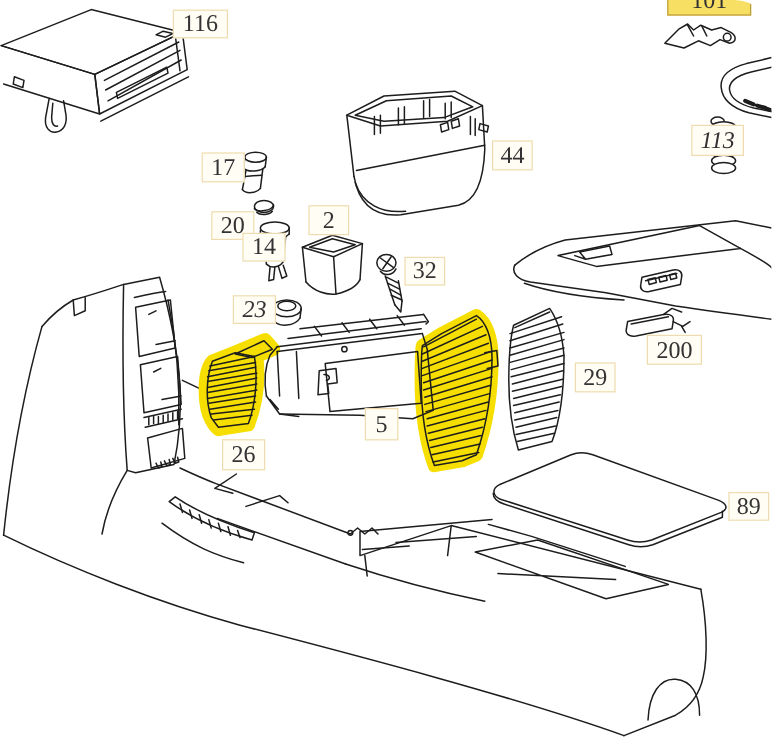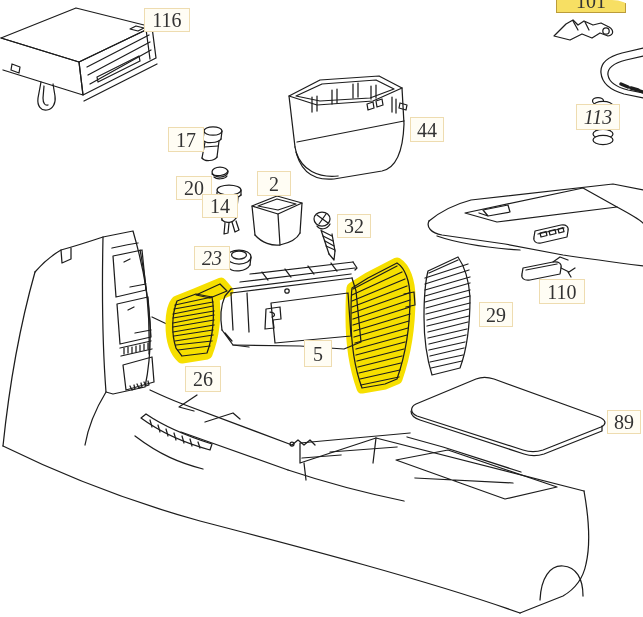--- a/index.html
+++ b/index.html
@@ -253,20 +253,20 @@
       <div class="part-label" style="left: 304px; top: 340px; width: 28px; height: 27px;">
       <span>5</span>
     </div>
       <div class="part-label" style="left: 185px; top: 366px; width: 36px; height: 26px;">
       <span>26</span>
     </div>
       <div class="part-label" style="left: 479px; top: 302px; width: 34px; height: 25px; text-align: right;">
       <span>29</span>
     </div>
       <div class="part-label" style="left: 539px; top: 279px; width: 46px; height: 25px;">
-      <span>110</span>
+      <span>200</span>
     </div>
       <div class="part-label" style="left: 607px; top: 410px; width: 34px; height: 24px;">
       <span>89</span>
     </div>
     </div>
 
 </div>
 
 </body></html>

